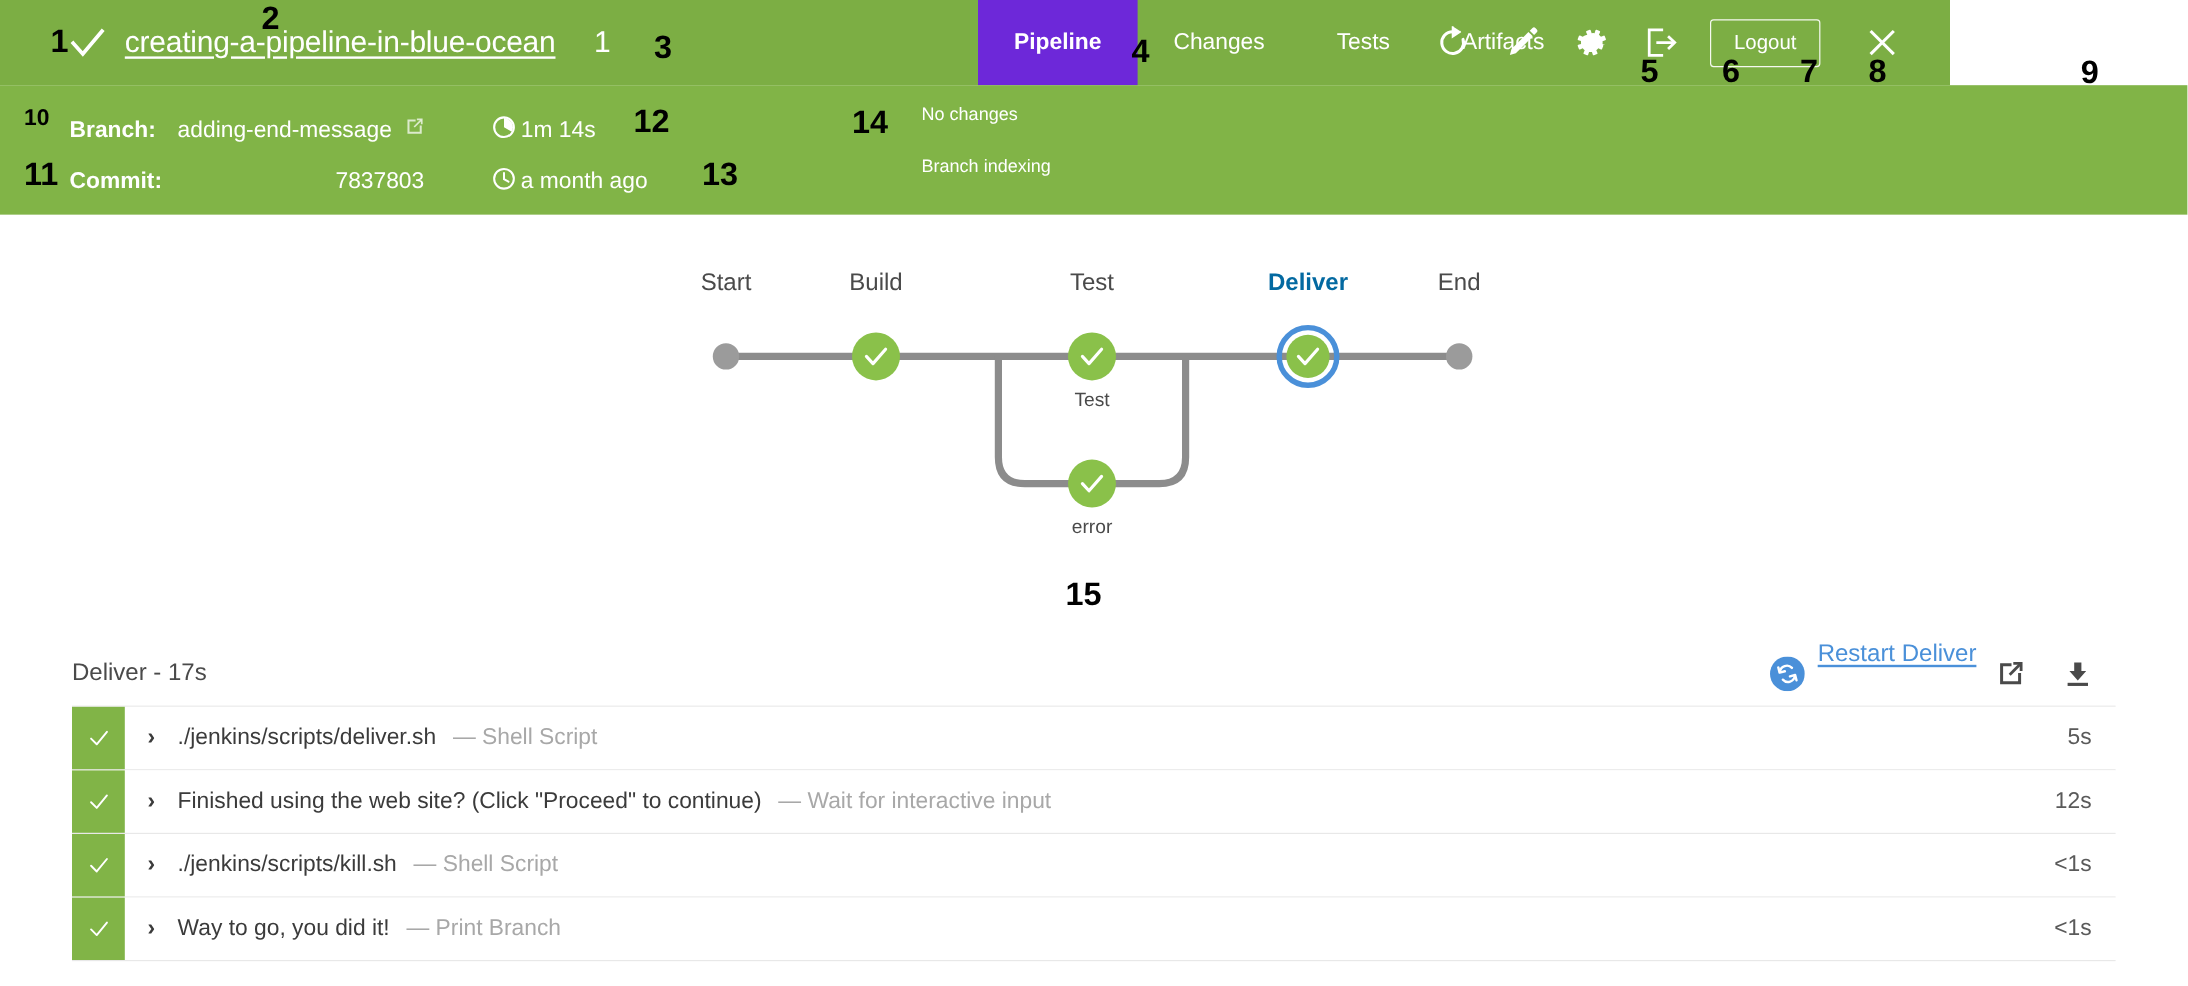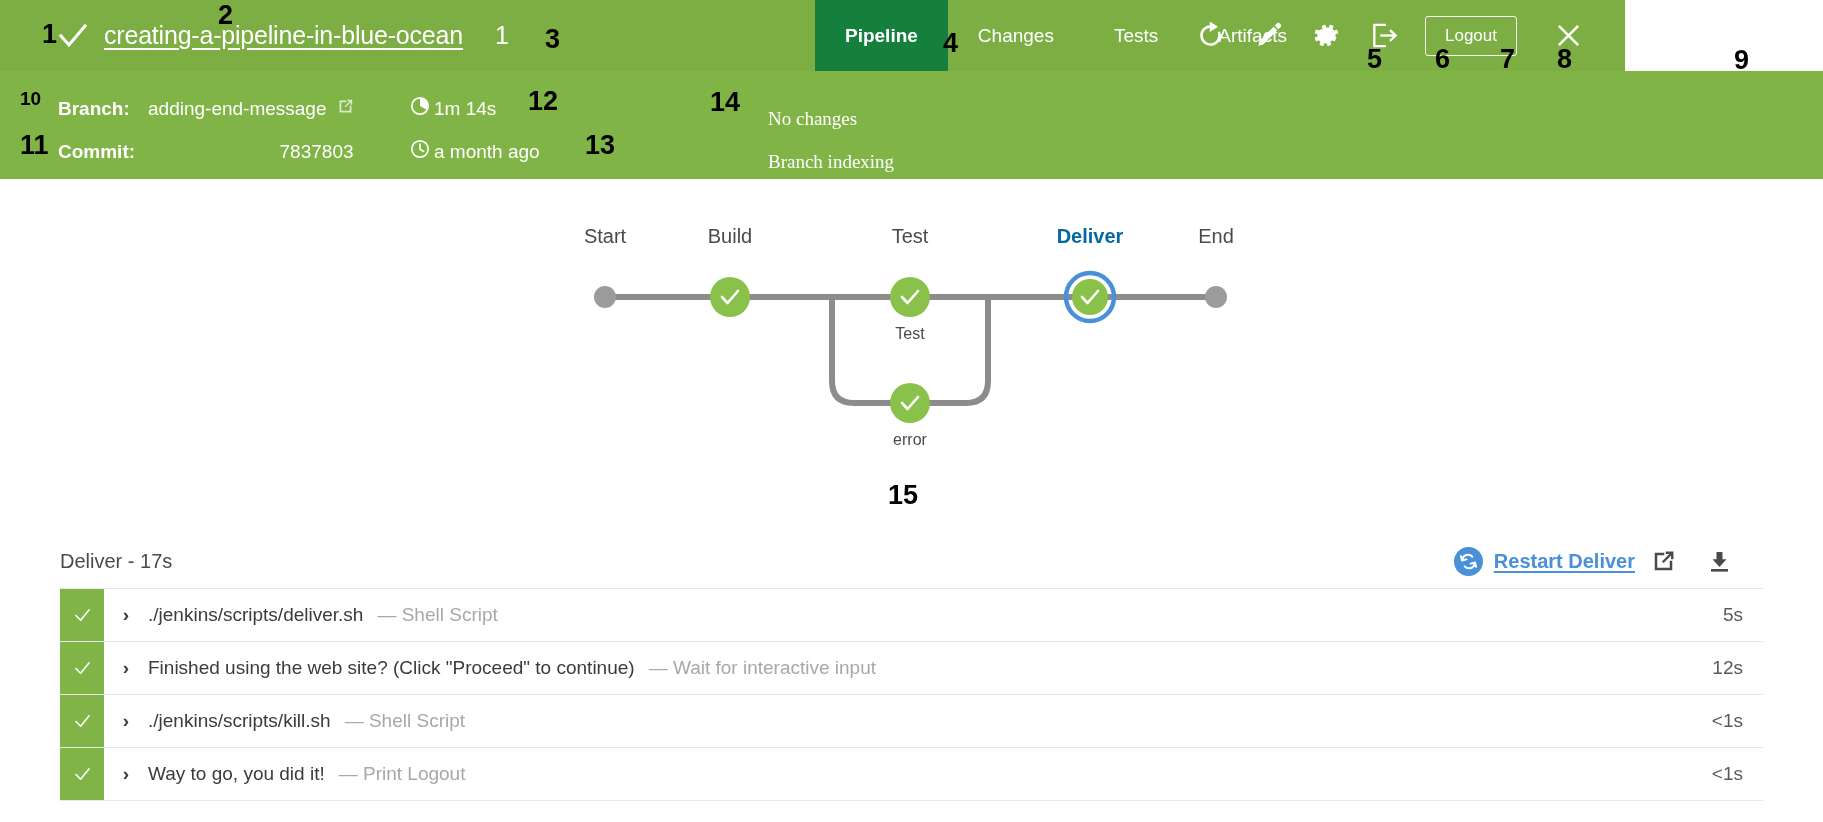--- a/index.html
+++ b/index.html
@@ -31,21 +31,21 @@
 
   .tabs {
     position: absolute; left: 815px; top: 0; height: 71px;
     display: flex; align-items: stretch;
   }
   .tab {
     display: flex; align-items: center; justify-content: center;
     padding: 0 30px; color: #ffffff; font-size: 19px;
     cursor: pointer; white-space: nowrap;
   }
-  .tab.active { background: #15803d; font-weight: bold; }
+  .tab.active { background: #6d28d9; font-weight: bold; }
 
   .header-actions {
     position: absolute; right: 0; top: 0; height: 71px;
     display: flex; align-items: center; padding-right: 28px; gap: 0;
   }
   .hicon {
     width: 58px; height: 71px; display: flex; align-items: center;
     justify-content: center; cursor: pointer;
   }
   .hicon svg { display: block; }
@@ -66,21 +66,21 @@
   .meta-col-a { position: absolute; left: 58px; top: 16px; }
   .meta-row { display: flex; align-items: center; height: 43px; font-size: 19px; justify-content: space-between; }
   .meta-label { font-weight: bold; width: 90px; flex: 0 0 auto; }
   .meta-value { font-weight: normal; }
   .ext-link-ic { margin-left: 10px; opacity: 0.85; }
 
   .meta-col-b { position: absolute; left: 410px; top: 16px; }
   .meta-row-b { display: flex; align-items: center; height: 43px; font-size: 19px; gap: 4px; }
 
   .meta-col-c { position: absolute; left: 768px; top: 16px; }
-  .meta-row-c { display: flex; align-items: flex-end; height: 43px; font-size: 19px; font-family: Liberation Serif, serif; }
+  .meta-row-c { display: flex; align-items: flex-start; height: 43px; font-size: 15px; }
 
   
   .graph-area {
     position: absolute; left: 0; top: 179px; width: 1823px; height: 355px;
     background: #ffffff;
   }
   .graph-svg { position: absolute; left: 0; top: 0; }
   .node-label {
     position: absolute; font-size: 20px; color: #4a4a4a;
     transform: translateX(-50%); white-space: nowrap;
@@ -92,22 +92,22 @@
   }
 
   
   .log-section { position: absolute; left: 0; top: 534px; width: 1823px; }
   .log-head {
     position: relative; height: 54px; margin: 0 60px;
     display: flex; align-items: center;
   }
   .log-title { font-size: 20px; color: #4a4a4a; font-weight: normal; }
   .log-head-right {
-    position: absolute; right: 16px; top: 0; height: 54px;
-    display: flex; align-items: center; gap: 0; font-weight: bold;
+    position: absolute; right: 4px; top: 0; height: 54px;
+    display: flex; gap: 0;
   }
   .restart-ic { margin-right: 11px; display: flex; align-items: center; cursor: pointer; }
   .restart-link {
     color: #4a90d9; font-size: 20px; text-decoration: underline;
     text-underline-offset: 3px; cursor: pointer; white-space: nowrap;
   }
   .head-ic { width: 56px; height: 54px; display: flex; align-items: center; justify-content: center; cursor: pointer; }
 
   .steps { margin: 0 60px; border-top: 1px solid #e8e8e8; }
   .step-row {
@@ -374,21 +374,21 @@
 
       <div class="step-row">
         <div class="step-status">
           <svg width="17" height="17" viewBox="0 0 18 18">
             <polyline points="2,9 7,14 16,3" fill="none" stroke="#ffffff" stroke-width="1.7" stroke-linecap="round" stroke-linejoin="round"></polyline>
           </svg>
         </div>
         <div class="step-caret">›</div>
         <div class="step-main">
           <span class="step-name">Way to go, you did it!</span>
-          <span class="step-type">— Print Logout</span>
+          <span class="step-type">— Print Branch</span>
         </div>
         <div class="step-dur">&lt;1s</div>
       </div>
 
     </div>
   </div>
 
   <div id="annotation-layer">
       <div class="ann" style="left: 42px; top: 21px; font-size: 27px;">1</div>
       <div class="ann" style="left: 218px; top: 2px; font-size: 27px;">2</div>

